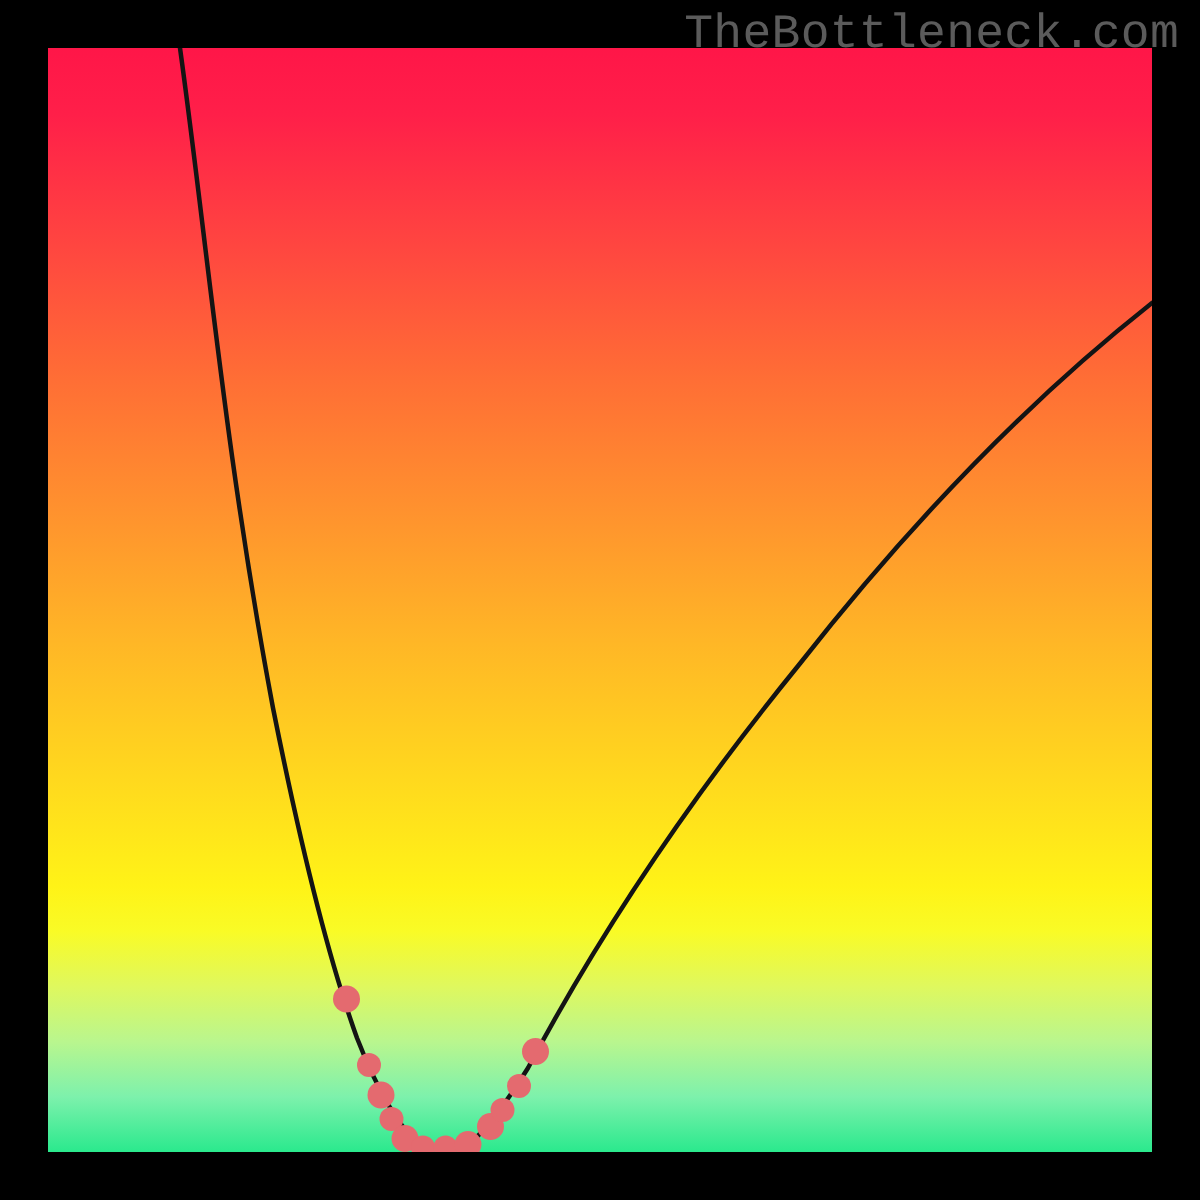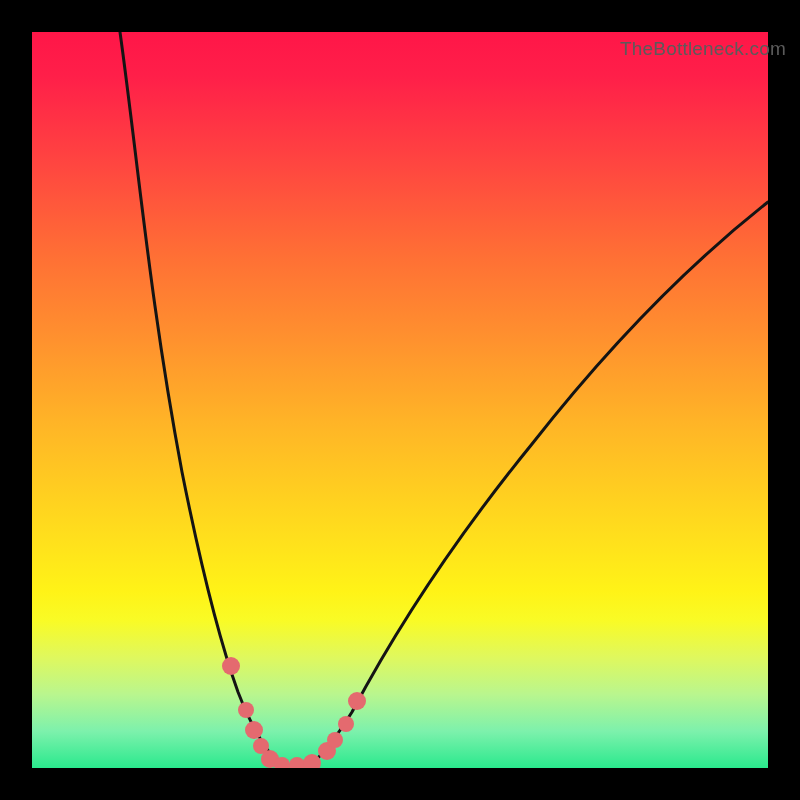--- a/index.html
+++ b/index.html
@@ -15,26 +15,25 @@
     position: relative;
     width: 800px;
     height: 800px;
     background: #000;
   }
   .watermark {
     position: absolute;
     top: 4px;
     right: 14px;
     color: #5b5b5b;
-    font-size: 19px;
+    font-size: 32px;
     font-weight: 400;
     letter-spacing: 0.2px;
     z-index: 10;
-    font-family: Liberation Sans, sans-serif;
-    margin-top: 34px;
+    font-family: Liberation Mono, monospace;
   }
   .plot-area {
     position: absolute;
     left: 32px;
     top: 32px;
     width: 736px;
     height: 736px;
     background: linear-gradient(
       to bottom,
       #ff1648 0%,

